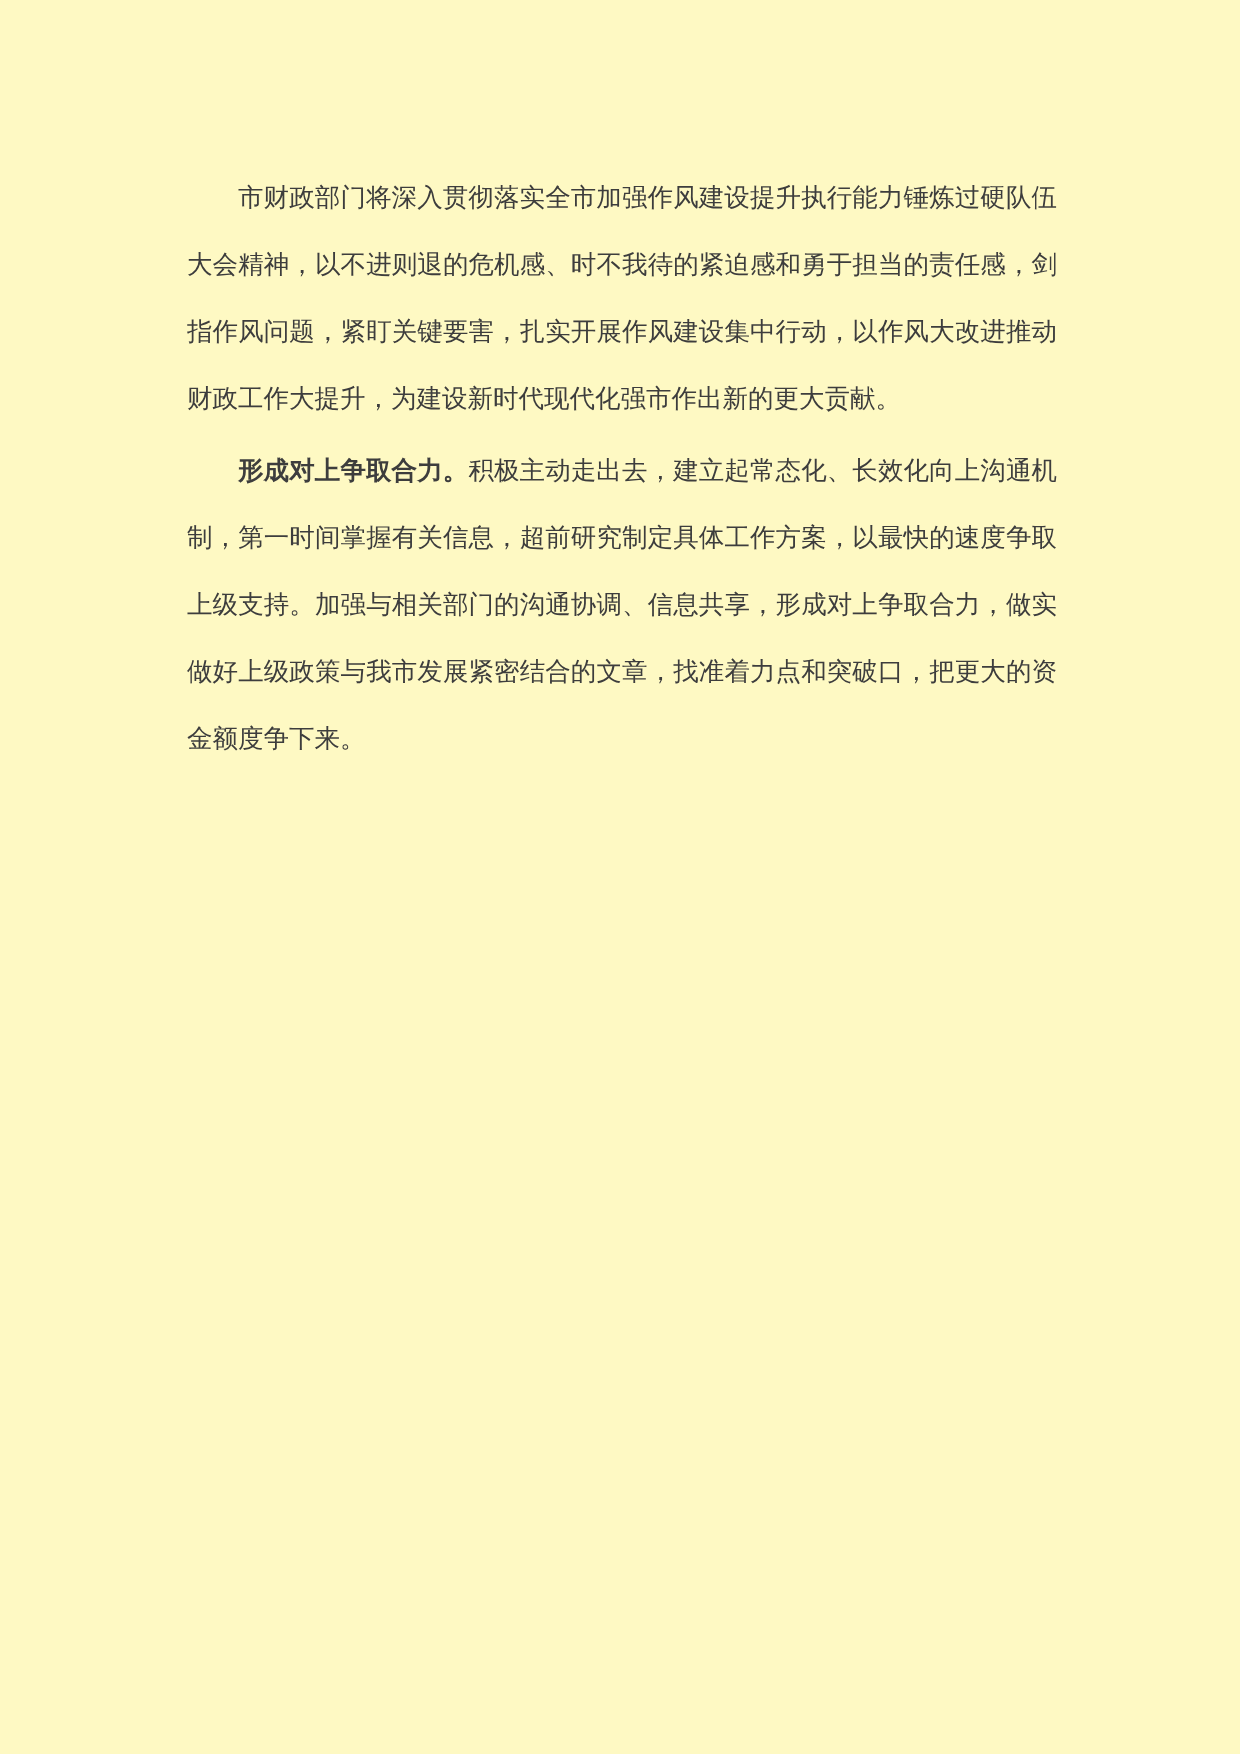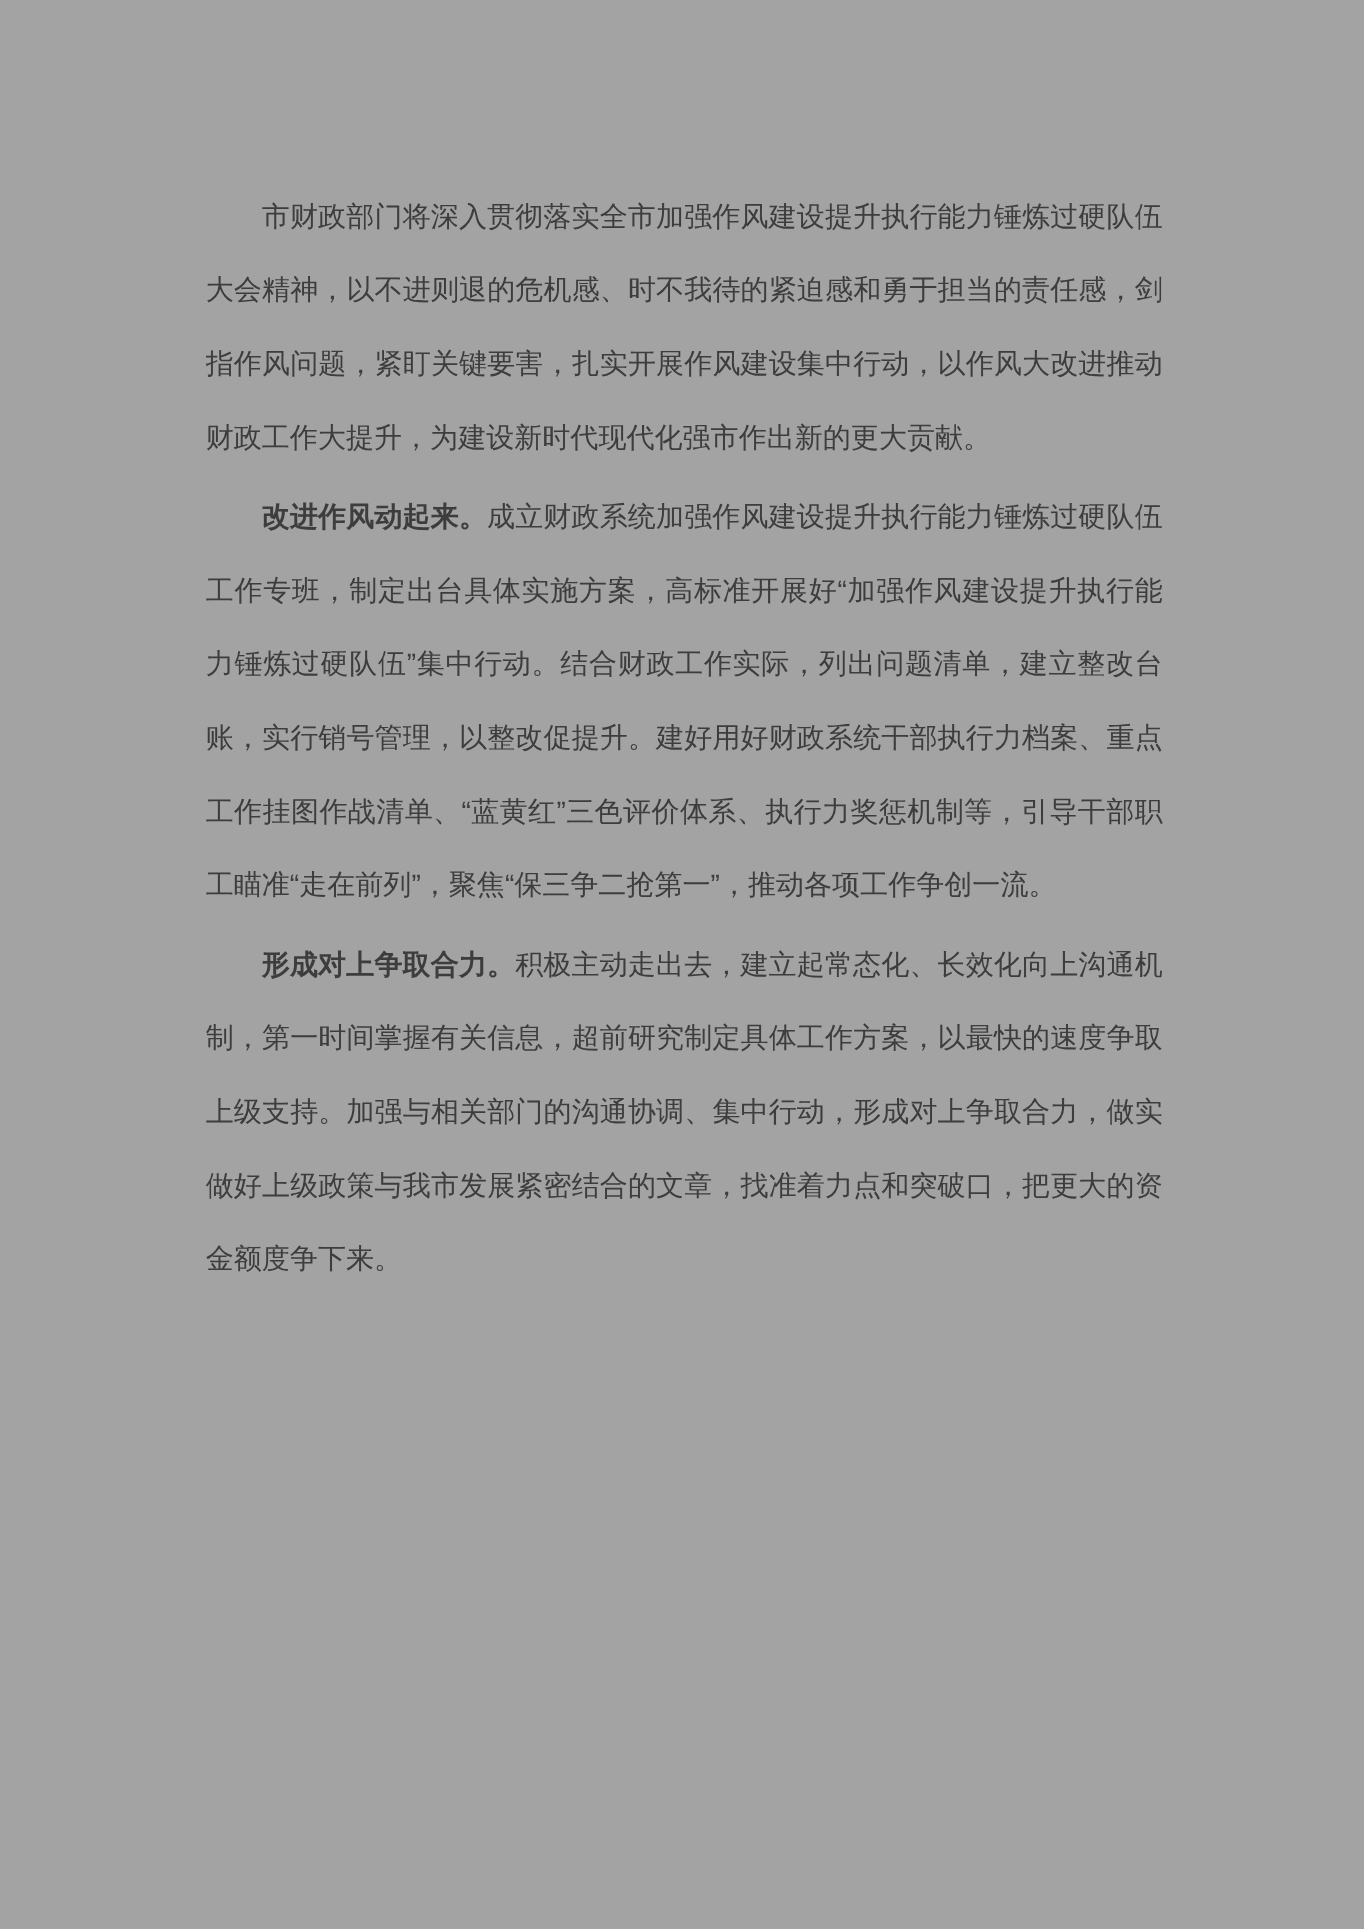--- a/index.html
+++ b/index.html
@@ -4,21 +4,21 @@
 <style>
   html, body {
     margin: 0;
     padding: 0;
     background: #ffffff;
   }
   .page {
     position: relative;
     width: 1240px;
     height: 1754px;
-    background: #a3a3a3;
+    background: #fef9c3;
     overflow: hidden;
     font-family: "Liberation Sans", "DejaVu Sans", sans-serif;
   }
   .content {
     position: absolute;
     left: 187px;
     top: 164px;
     width: 870px;
     color: #3d3d3d;
     font-size: 25.5px;
@@ -38,19 +38,18 @@
   }
 </style>
 </head>
 <body>
 
 <div class="page">
   <div class="content">
 
     <p><span class="lead"></span><span>市财政部门将深入贯彻落实全市加强作风建设提升执行能力锤炼过硬队伍大会精神，以不进则退的危机感、时不我待的紧迫感和勇于担当的责任感，剑指作风问题，紧盯关键要害，扎实开展作风建设集中行动，以作风大改进推动财政工作大提升，为建设新时代现代化强市作出新的更大贡献。</span></p>
 
-    <p><span class="lead">改进作风动起来。</span><span>成立财政系统加强作风建设提升执行能力锤炼过硬队伍工作专班，制定出台具体实施方案，高标准开展好“加强作风建设提升执行能力锤炼过硬队伍”集中行动。结合财政工作实际，列出问题清单，建立整改台账，实行销号管理，以整改促提升。建好用好财政系统干部执行力档案、重点工作挂图作战清单、“蓝黄红”三色评价体系、执行力奖惩机制等，引导干部职工瞄准“走在前列”，聚焦“保三争二抢第一”，推动各项工作争创一流。</span></p>
 
-    <p><span class="lead">形成对上争取合力。</span><span>积极主动走出去，建立起常态化、长效化向上沟通机制，第一时间掌握有关信息，超前研究制定具体工作方案，以最快的速度争取上级支持。加强与相关部门的沟通协调、集中行动，形成对上争取合力，做实做好上级政策与我市发展紧密结合的文章，找准着力点和突破口，把更大的资金额度争下来。</span></p>
+    <p><span class="lead">形成对上争取合力。</span><span>积极主动走出去，建立起常态化、长效化向上沟通机制，第一时间掌握有关信息，超前研究制定具体工作方案，以最快的速度争取上级支持。加强与相关部门的沟通协调、信息共享，形成对上争取合力，做实做好上级政策与我市发展紧密结合的文章，找准着力点和突破口，把更大的资金额度争下来。</span></p>
 
 
   </div>
 </div>
 
 </body></html>

